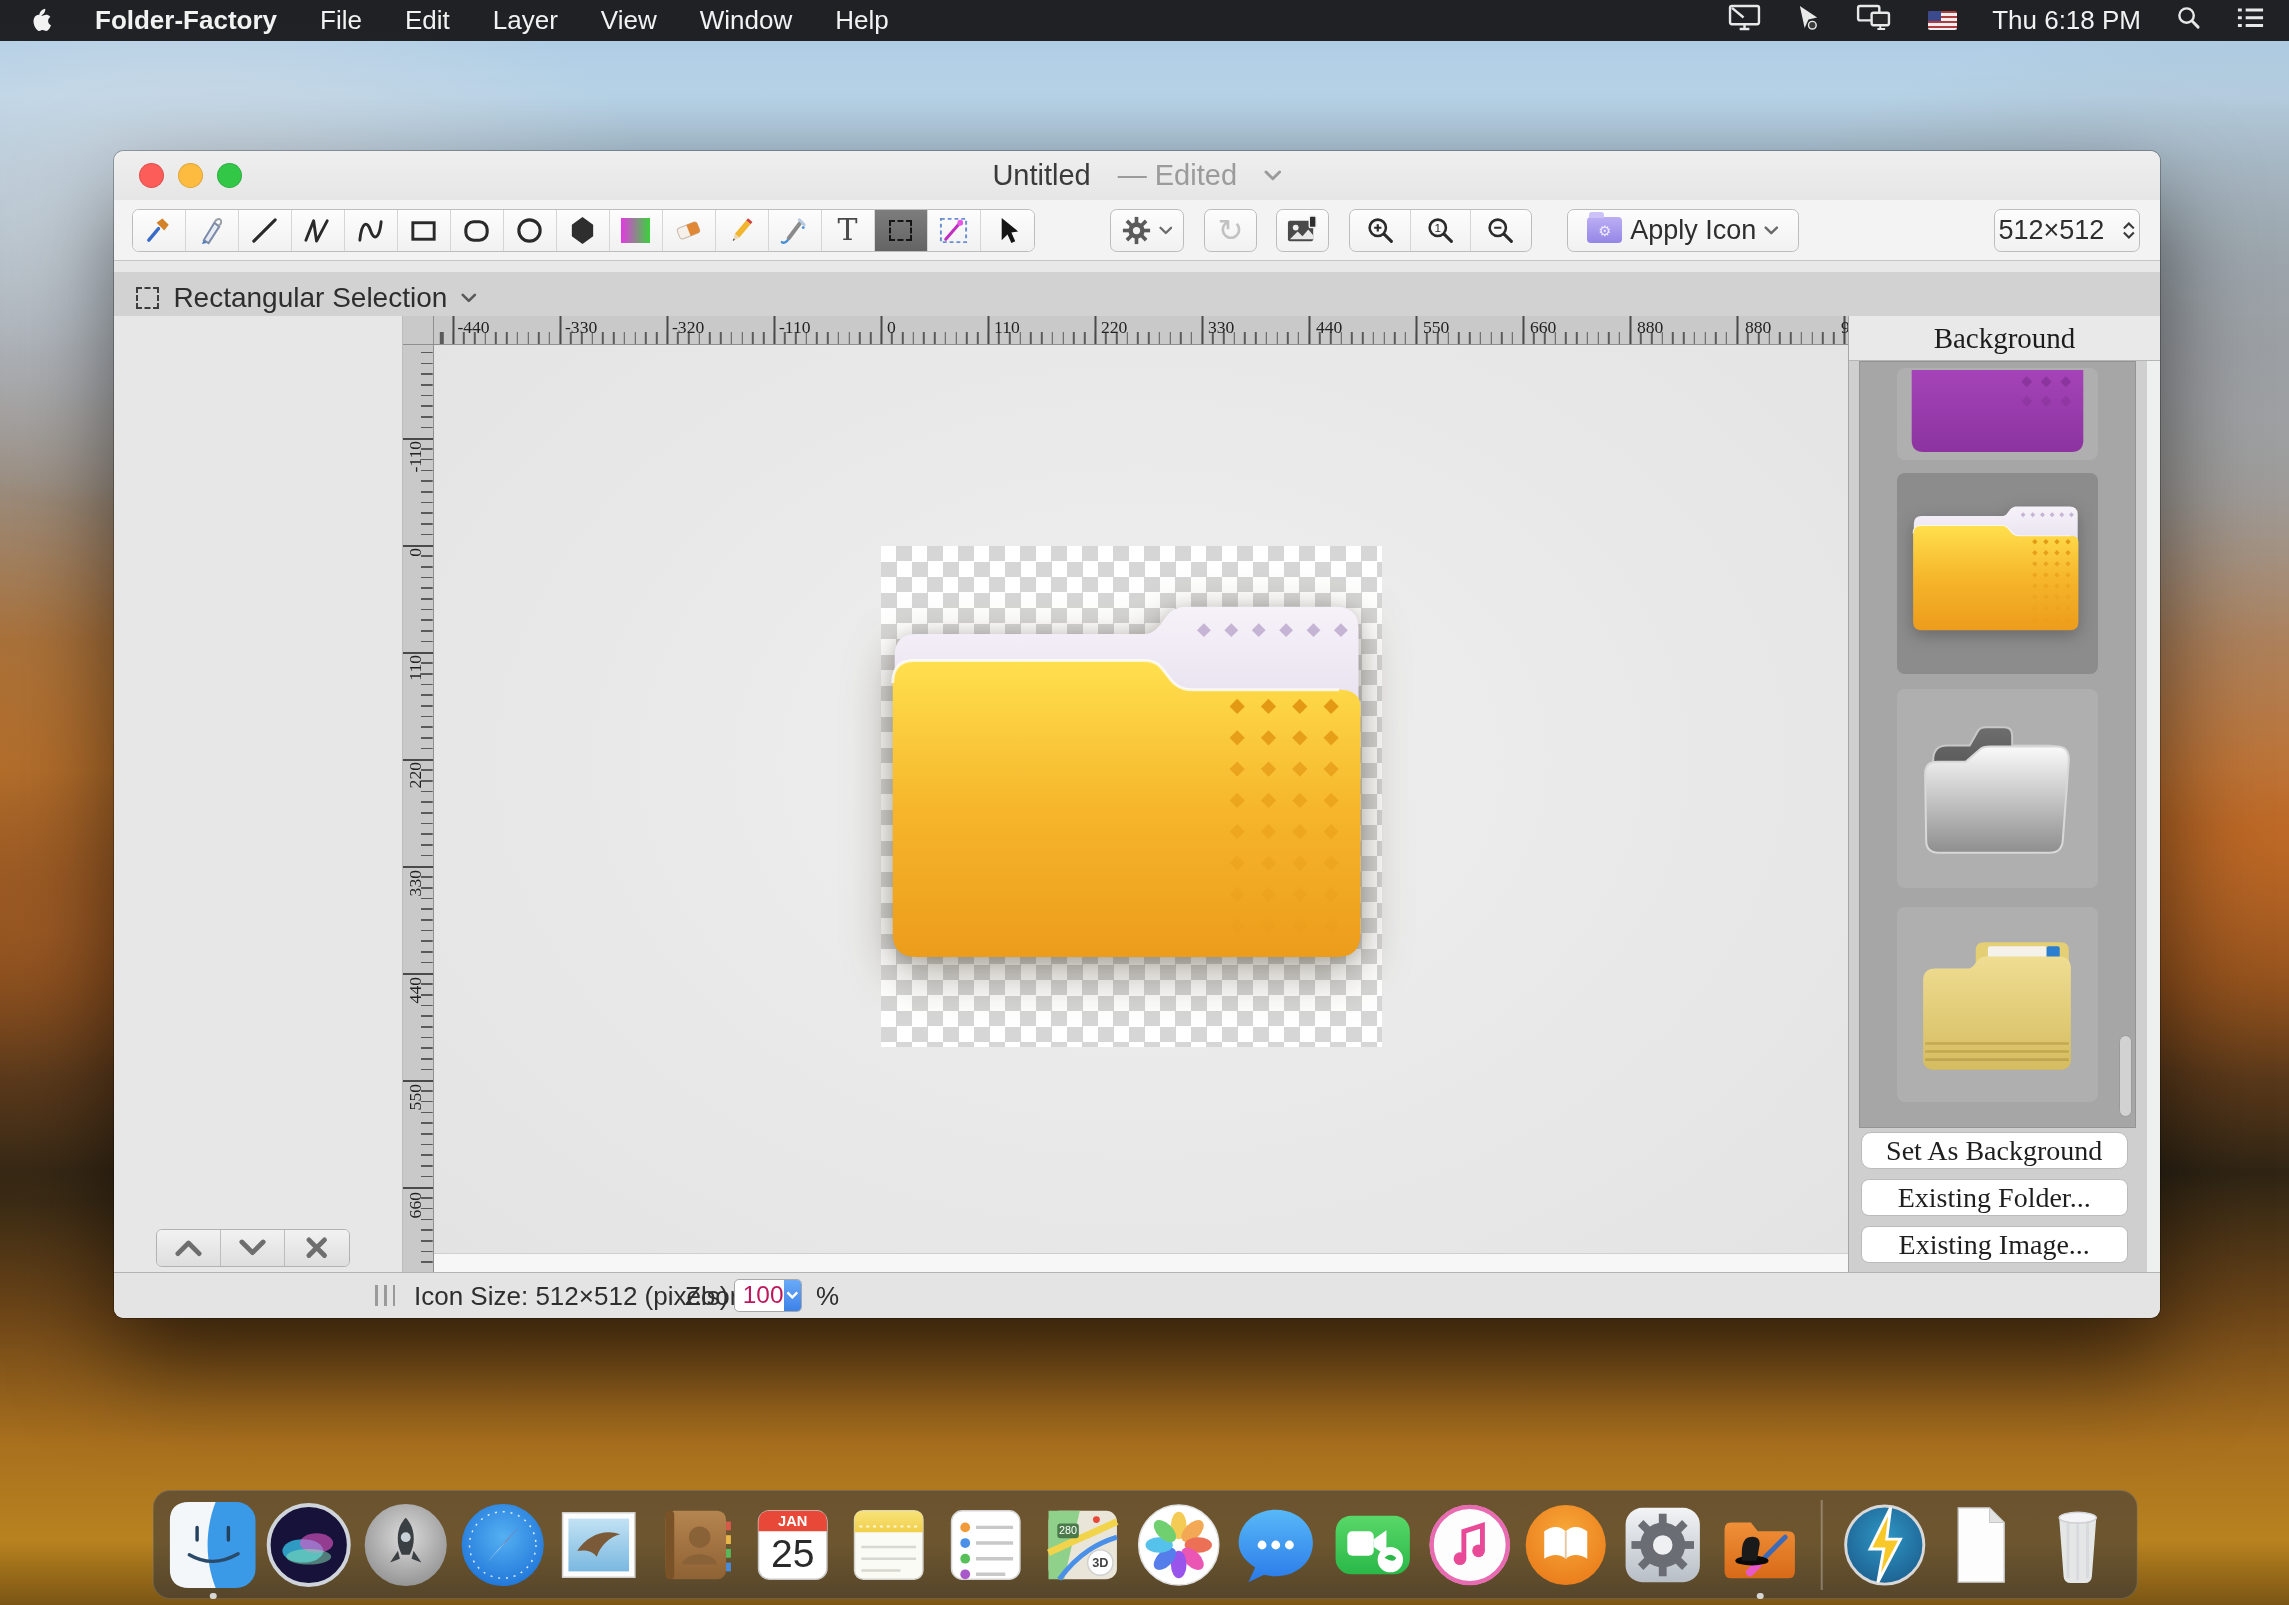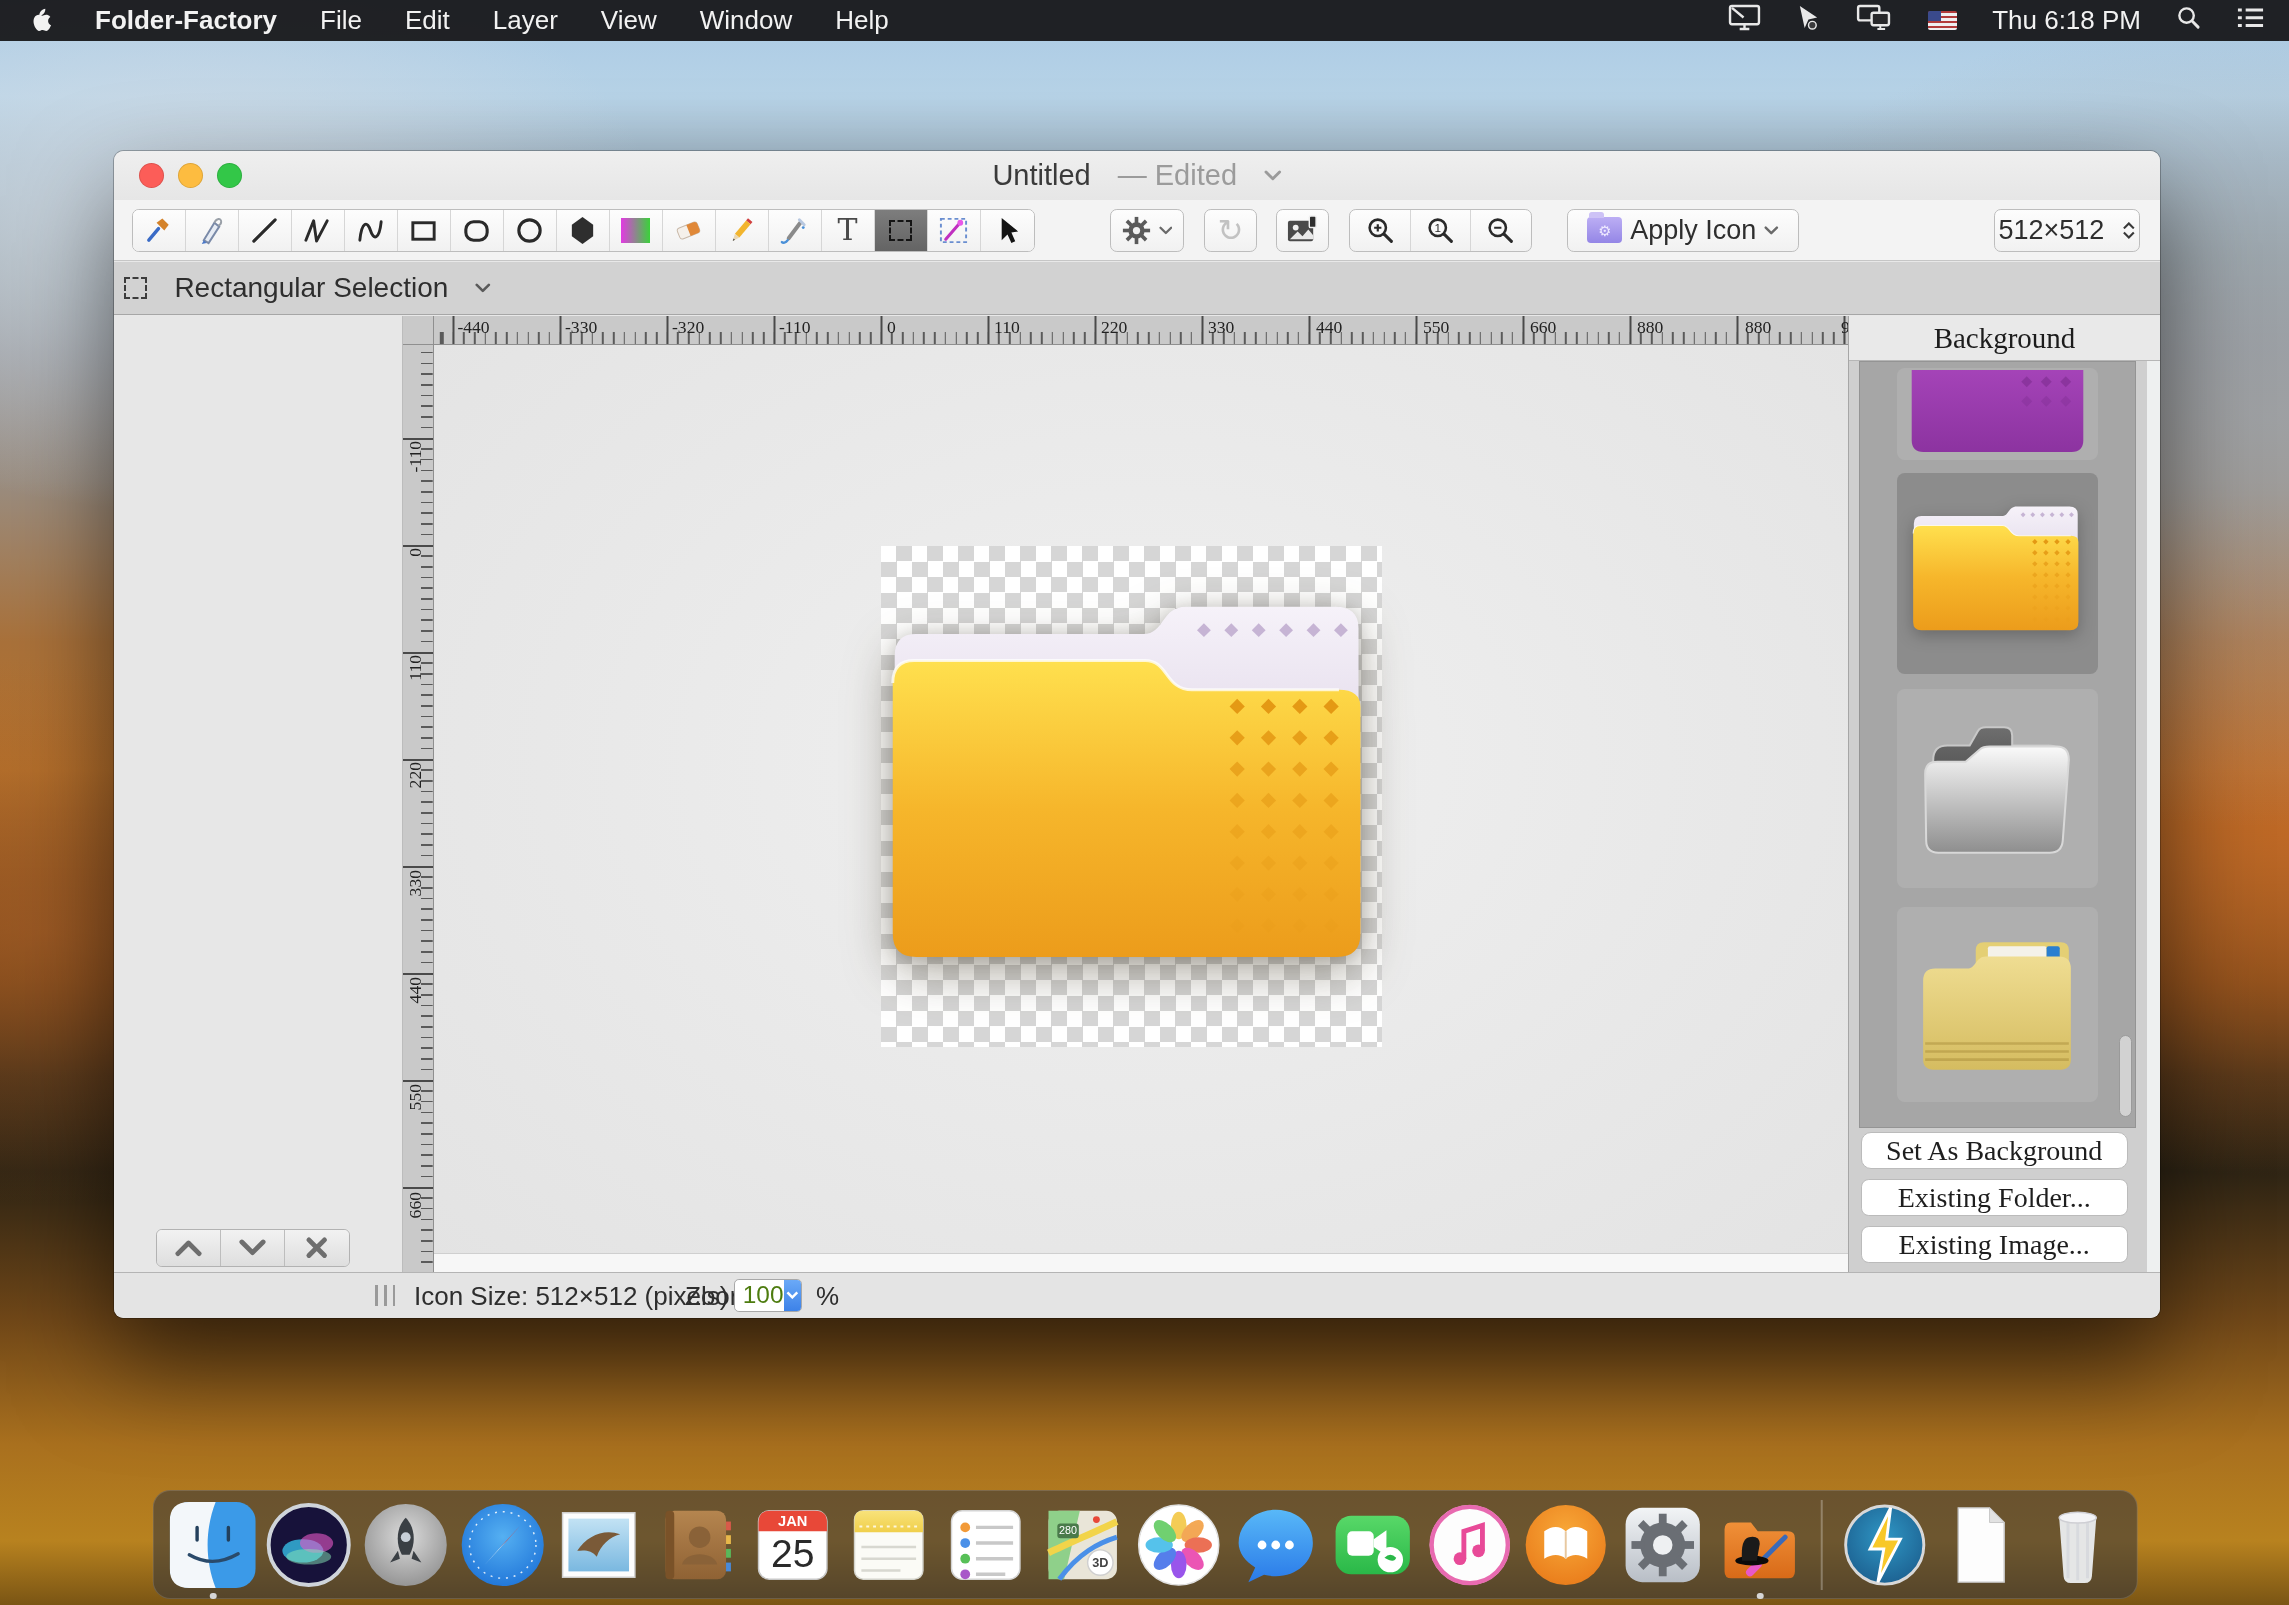--- a/index.html
+++ b/index.html
@@ -56,22 +56,22 @@
   .zoom-seg{display:flex;height:100%;align-items:center;}
   .zoom-cell{width:60px;height:100%;display:grid;place-items:center;border-right:1px solid #d6d6d6;}
   .zoom-cell:last-child{border-right:none;}
   .mini-folder{width:35px;height:26px;border-radius:3.9px;position:relative;
     background:linear-gradient(#bcaef4,#9486e6);}
   .mini-folder::before{content:"";position:absolute;left:2px;top:-4.9px;width:14.6px;height:5.9px;
     border-radius:2.9px 2.9px 0 0;background:#cdc2f6;}
   .mini-folder .gear-dot{position:absolute;inset:0;display:grid;place-items:center;color:#efeaff;font-size:14.6px;}
   .stepper-arrows{display:flex;flex-direction:column;gap:2px;margin-left:9.8px;}
   
-  .modebar{position:absolute;left:0;top:111px;right:0;height:53px;background:#d2d2d2;
-    border-bottom:1px solid #a6a6a6;display:flex;align-items:center;gap:27px;padding-left:10px;
+  .modebar{position:absolute;left:0;top:121px;right:0;height:53px;background:#d2d2d2;
+    border-bottom:1px solid #a6a6a6;display:flex;align-items:center;gap:14px;padding-left:22px;
     font-size:28px;color:#2e2e2e;}
   .dash-sq{width:23.4px;height:21.5px;border:2.9px dashed #3c3c3c;}
   
   .content{position:absolute;left:0;top:165px;right:0;bottom:46px;font-family:Liberation Serif, serif;}
   .sidebar{position:absolute;left:0;top:0;bottom:0;width:289px;background:#e7e7e7;
     border-right:1px solid #bcbcbc;}
   .layer-btns{position:absolute;left:42px;top:913px;display:flex;border:1px solid #b2b2b2;
     border-radius:5.9px;overflow:hidden;}
   .lbtn{width:64px;height:36px;display:grid;place-items:center;background:linear-gradient(#f2f2f2,#dedede);
     border-right:1px solid #bdbdbd;}
@@ -114,21 +114,21 @@
   .panel-btn{position:absolute;left:11.7px;width:267px;height:37px;border-radius:7.8px;background:#fff;
     border:1px solid #bbb;display:grid;place-items:center;font-size:28px;color:#1e1e1e;}
   
   .statusbar{position:absolute;left:0;right:0;bottom:0;height:46px;background:#e4e4e4;
     border-top:1px solid #b4b4b4;font-size:26px;color:#2e2e2e;}
   .grabber{position:absolute;left:261px;top:11.7px;width:23.4px;height:21.5px;
     background:repeating-linear-gradient(90deg,#9a9a9a 0 2.9px,transparent 2.9px 8.8px);}
   .sb-text{position:absolute;top:7.8px;}
   .zoom-input{position:absolute;left:620px;top:5.9px;width:68px;height:33px;border:1px solid #a8a8a8;
     border-radius:4.9px;background:#fff;display:flex;overflow:hidden;}
-  .zoom-val{flex:1;display:flex;align-items:center;padding-left:7.8px;font-size:24.4px;color:#4d7c0f;}
+  .zoom-val{flex:1;display:flex;align-items:center;padding-left:7.8px;font-size:24.4px;color:#be185d;}
   .zoom-dd{width:23.4px;background:linear-gradient(#6aa9f7,#3d82e8);display:grid;place-items:center;}
   
   .dock{position:absolute;left:50%;transform:translateX(-50%);bottom:5.9px;height:109px;
     display:flex;align-items:center;gap:10.7px;padding:0 15.6px;background:rgba(55,55,58,.58);
     border:1px solid rgba(255,255,255,.14);border-radius:17.6px;z-index:40;}
   .di{width:86px;height:86px;position:relative;flex:0 0 auto;}
   .dock-sep{width:2px;height:90px;background:rgba(255,255,255,.28);margin:0 7.8px;}
   .run-dot{position:absolute;left:50%;bottom:-11.7px;width:6.8px;height:6.8px;margin-left:-2.9px;
     border-radius:50%;background:#d6d6d6;}
   svg text{font-family:"Liberation Sans",sans-serif;}

